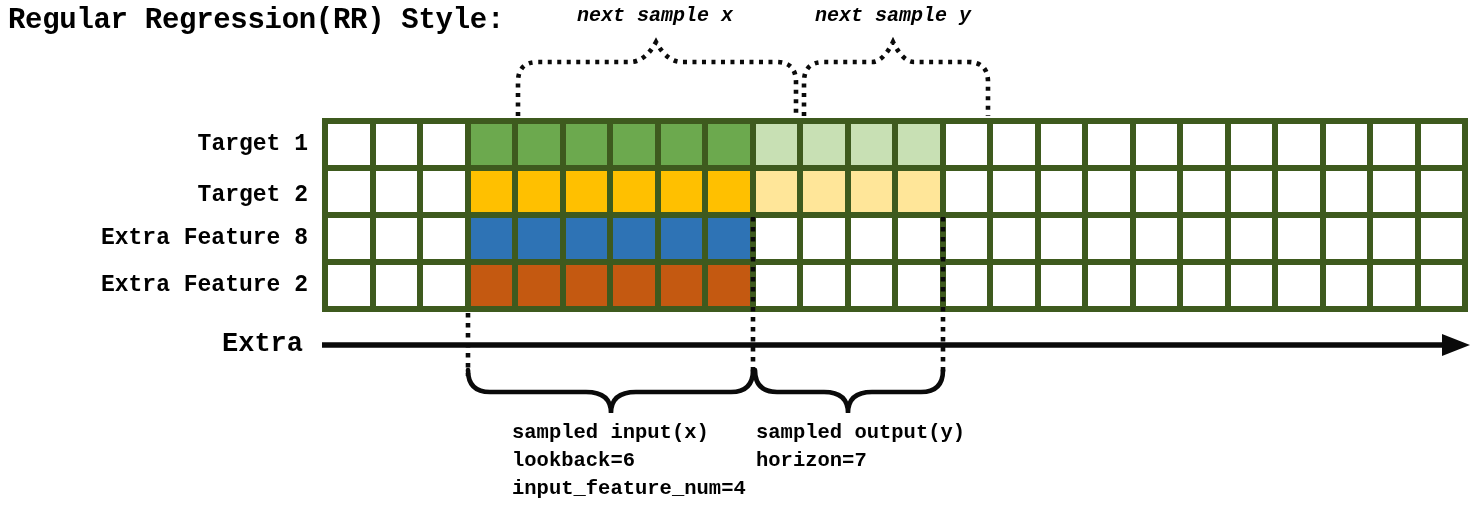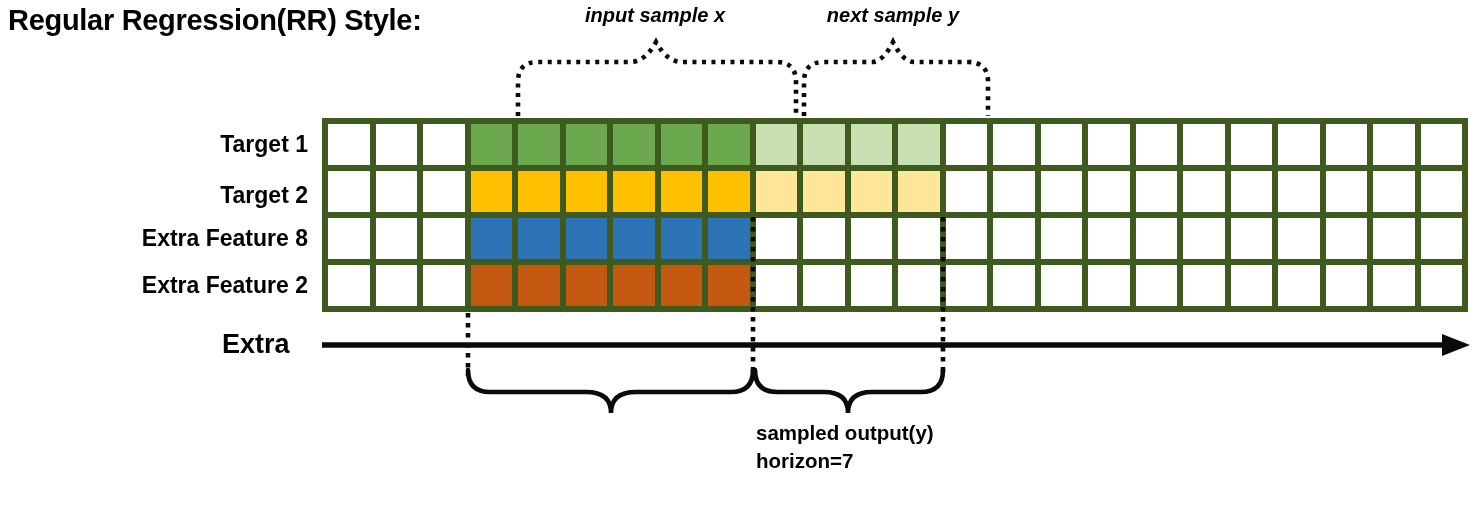--- a/index.html
+++ b/index.html
@@ -1,18 +1,18 @@
 <!DOCTYPE html>
 <html><head>
 <meta charset="utf-8">
 <style>
   html,body { margin:0; padding:0; background:#ffffff; }
   .canvas {
     position:relative; width:1476px; height:516px; background:#ffffff;
-    font-family:Liberation Sans, sans-serif; color:#000; overflow:hidden;
+    font-family:Liberation Mono, monospace; color:#000; overflow:hidden;
   }
   .title {
     position:absolute; left:8px; top:4px;
     font-size:29px; font-weight:bold; letter-spacing:-0.3px;
   }
   .top-label {
     position:absolute; top:4px; transform:translateX(-50%);
     font-size:20px; font-style:italic; font-weight:600; white-space:nowrap;
   }
   #lblx { left:655px; }
@@ -38,21 +38,21 @@
   #anno-output { left:756px; }
   svg.overlay { position:absolute; left:0; top:0; pointer-events:none; }
 </style>
 </head>
 <body>
 
 <div class="canvas">
 
   <div class="title">Regular Regression(RR) Style:</div>
 
-  <div class="top-label" id="lblx">input sample x</div>
+  <div class="top-label" id="lblx">next sample x</div>
   <div class="top-label" id="lbly">next sample y</div>
 
   <div id="row-labels">
       <div class="row-label" style="top: 124px;">Target 1</div>
       <div class="row-label" style="top: 175px;">Target 2</div>
       <div class="row-label" style="top: 218px;">Extra Feature 8</div>
       <div class="row-label" style="top: 265px;">Extra Feature 2</div>
     </div>
 
   <div id="grid" class="grid" style="background: rgb(62, 90, 30); grid-template-columns: repeat(24, 41.5px);">
@@ -167,19 +167,24 @@
     <line x1="943" y1="217" x2="943" y2="376" stroke="#0a0a0a" stroke-width="4.6" stroke-dasharray="4.5 5.5"></line>
 
     <line x1="322" y1="345" x2="1446" y2="345" stroke="#0a0a0a" stroke-width="5.5"></line>
     <polygon points="1442,334 1470,345 1442,356" fill="#0a0a0a"></polygon>
 
     <path d="M 468 370 Q 468 392 490 392 L 586 392 Q 611 392 611 413 Q 611 392 636 392 L 731 392 Q 753 392 753 370" fill="none" stroke="#0a0a0a" stroke-width="4.6" stroke-linecap="round"></path>
 
     <path d="M 755 370 Q 755 392 777 392 L 824 392 Q 848 392 848 413 Q 848 392 872 392 L 921 392 Q 943 392 943 370" fill="none" stroke="#0a0a0a" stroke-width="4.6" stroke-linecap="round"></path>
   </svg>
 
+  <div class="anno" id="anno-input">
+    <div>sampled input(x)</div>
+    <div>lookback=6</div>
+    <div>input_feature_num=4</div>
+  </div>
 
   <div class="anno" id="anno-output">
     <div>sampled output(y)</div>
     <div>horizon=7</div>
   </div>
 
 </div>
 
 </body></html>

